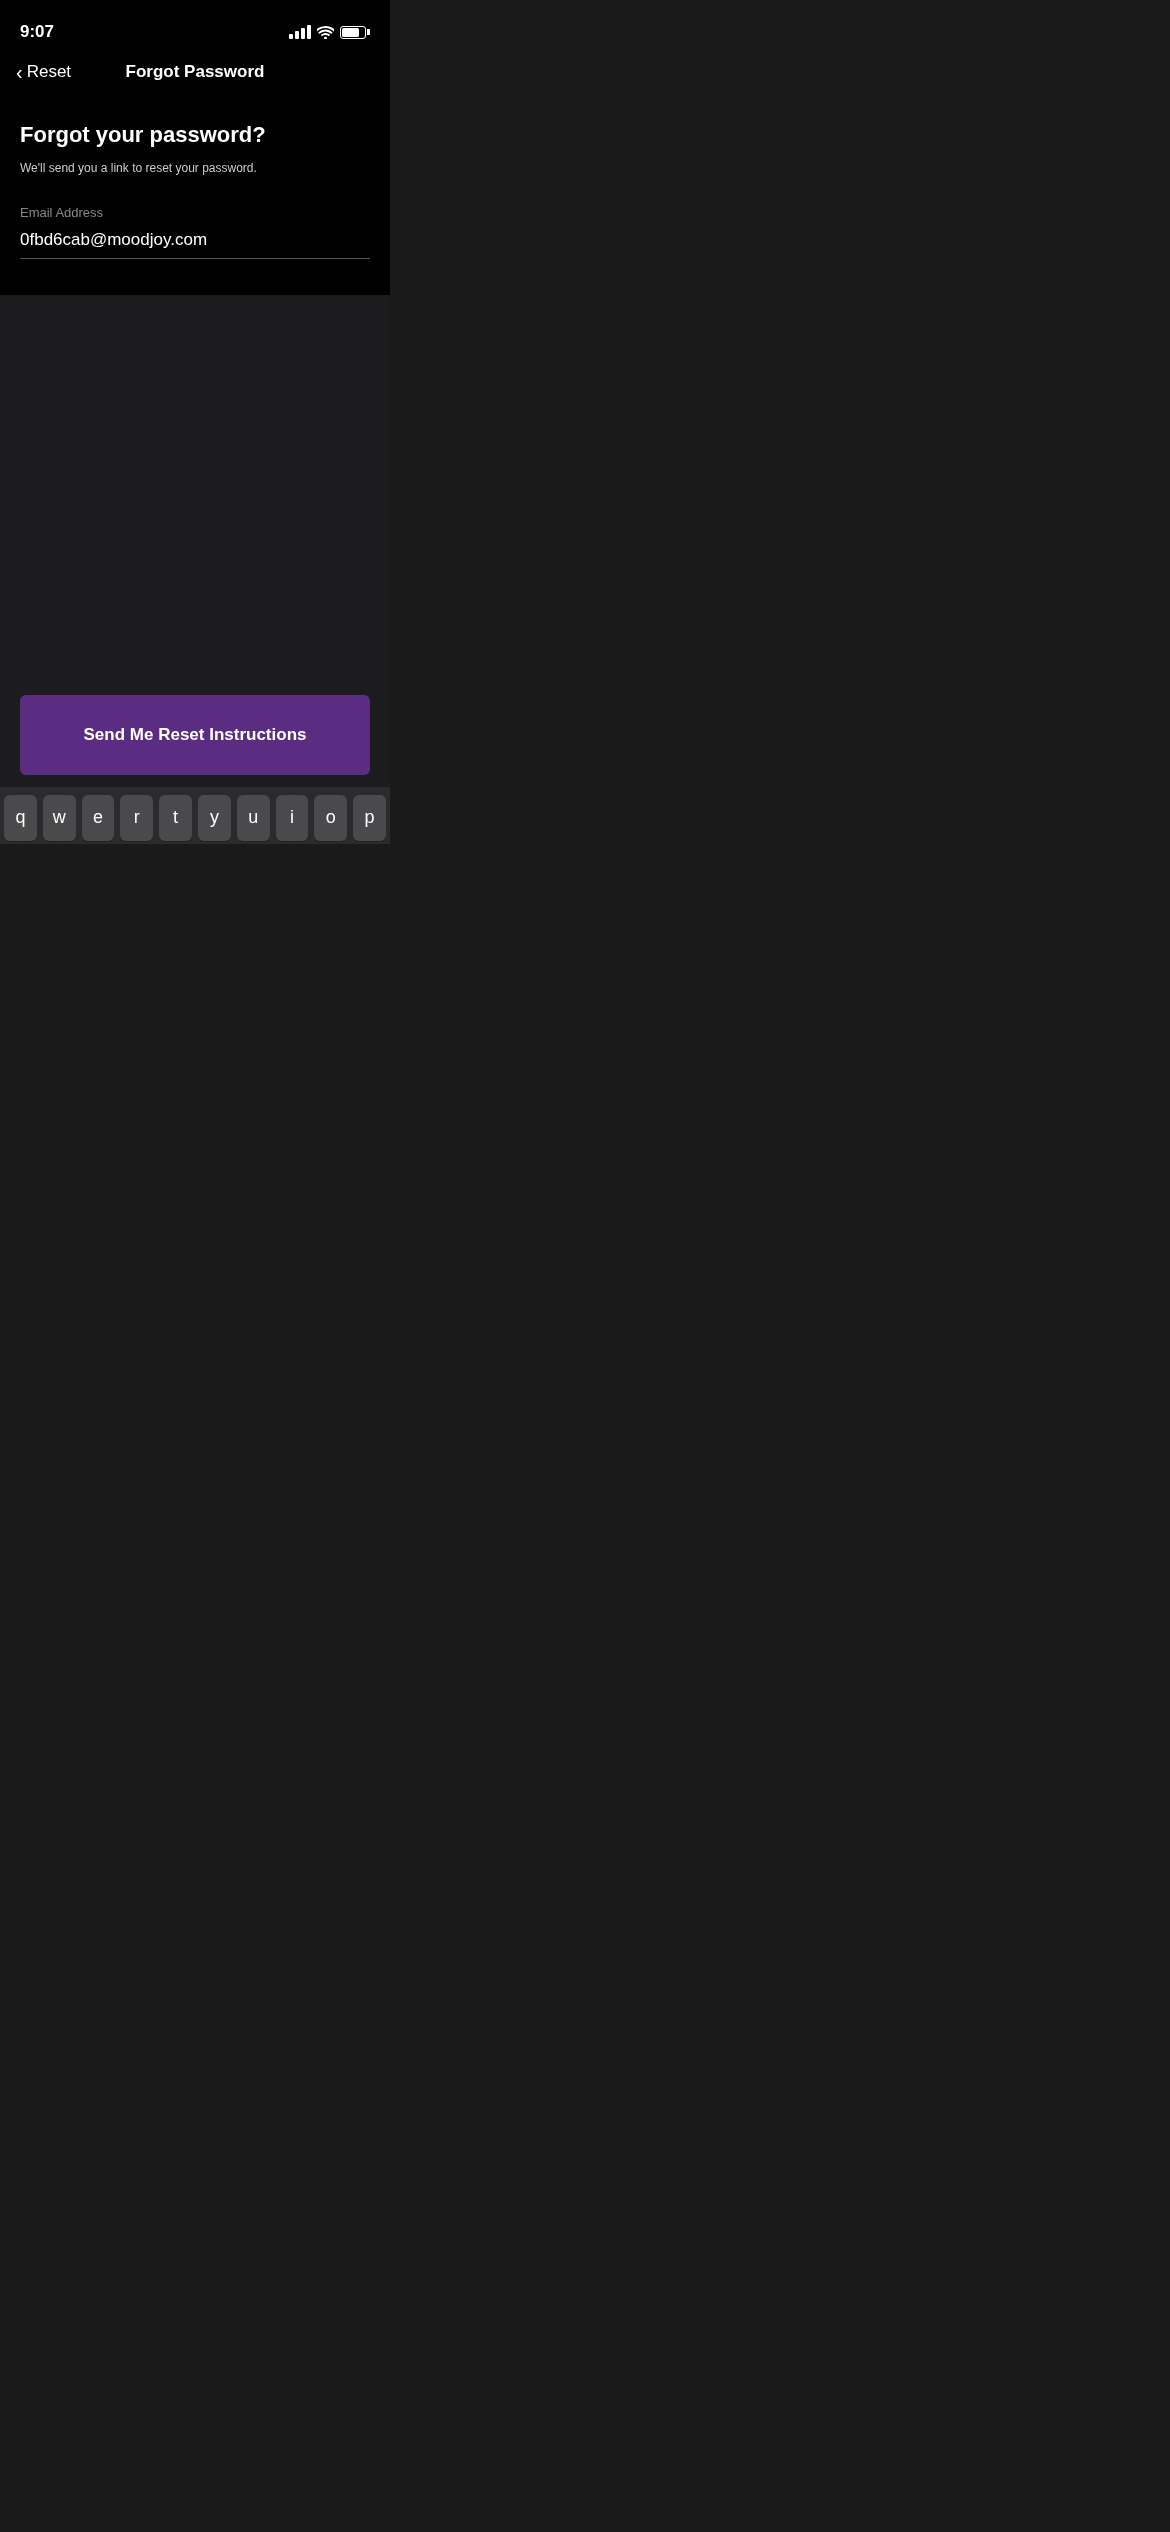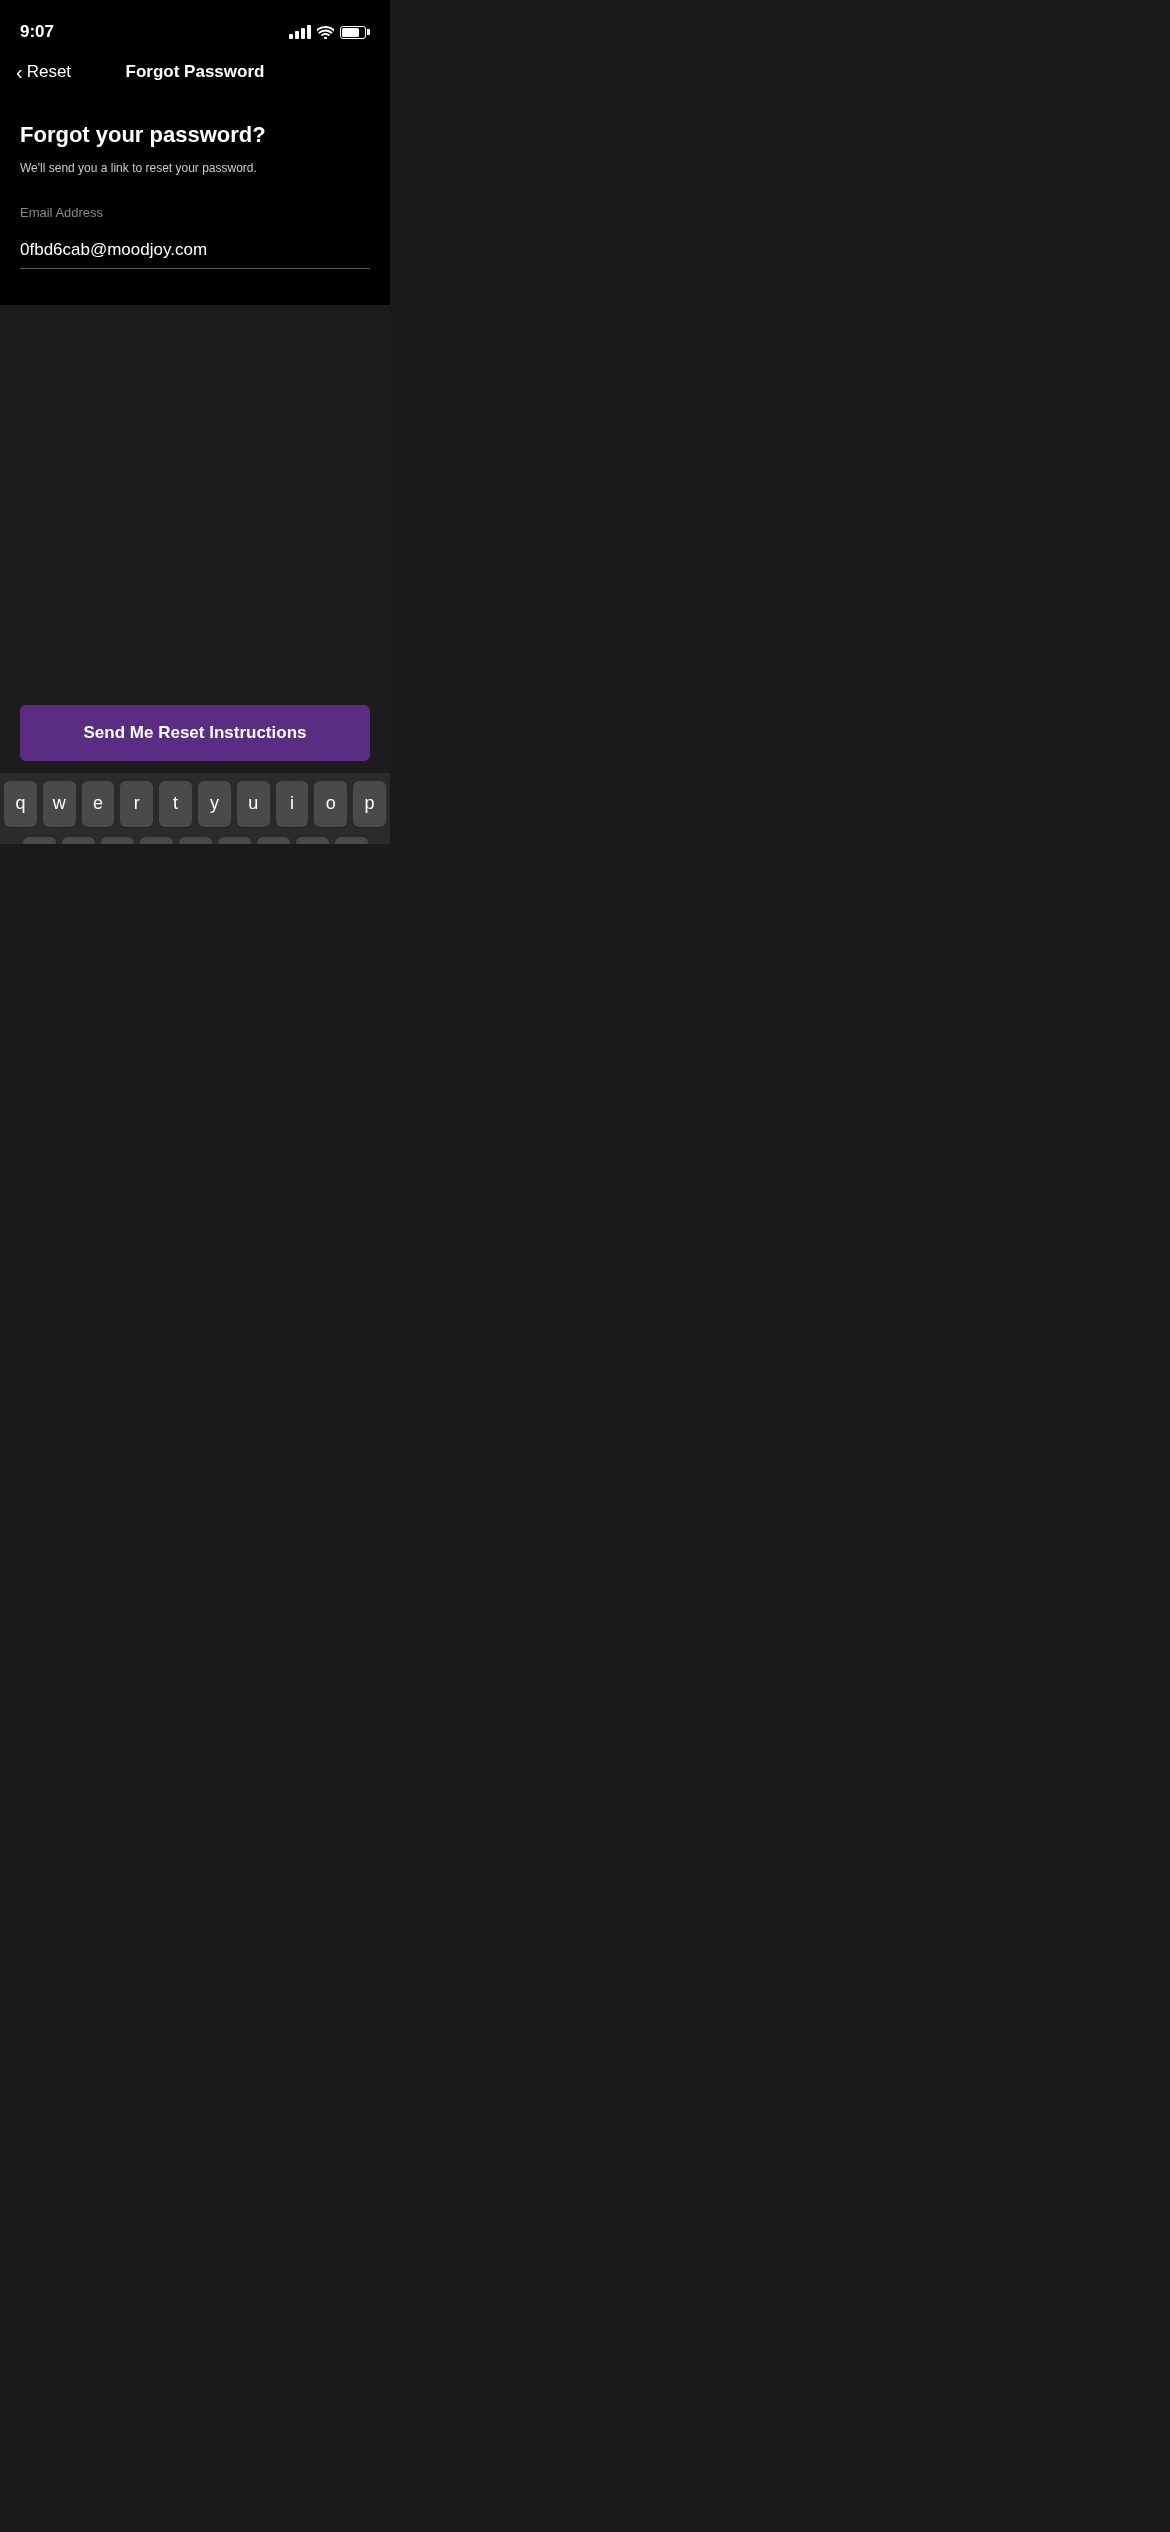--- a/index.html
+++ b/index.html
@@ -134,21 +134,21 @@
       line-height: 1.4;
     }
 
     .input-group {
       margin-bottom: 16px;
     }
 
     .input-label {
       font-size: 13px;
       color: #888;
-      margin-bottom: 16px;
+      margin-bottom: 6px;
       display: block;
     }
 
     .email-input {
       width: 100%;
       background: transparent;
       border: none;
       border-bottom: 1.5px solid #555;
       color: #fff;
       font-size: 17px;
@@ -168,21 +168,21 @@
       padding: 0 20px 12px 20px;
       background: #1c1c1e;
     }
 
     .send-button {
       width: 100%;
       background: #5a2d82;
       color: #fff;
       border: none;
       border-radius: 6px;
-      padding: 18px;
+      padding: 30px;
       font-size: 17px;
       font-weight: 600;
       cursor: pointer;
       text-align: center;
     }
 
     
     .keyboard {
       background: #2b2b2d;
       padding: 8px 4px 4px 4px;

